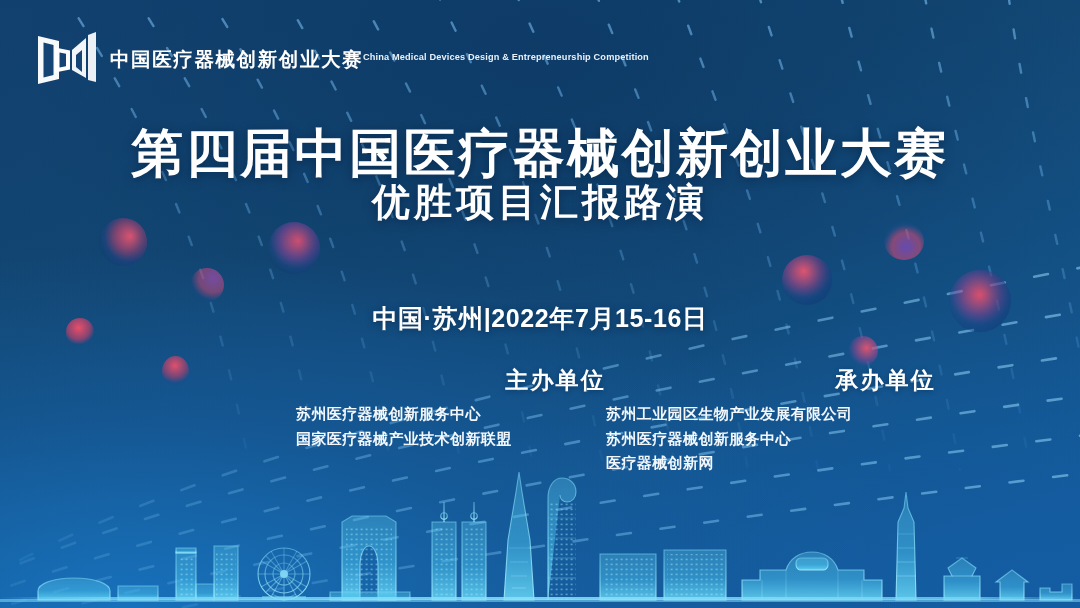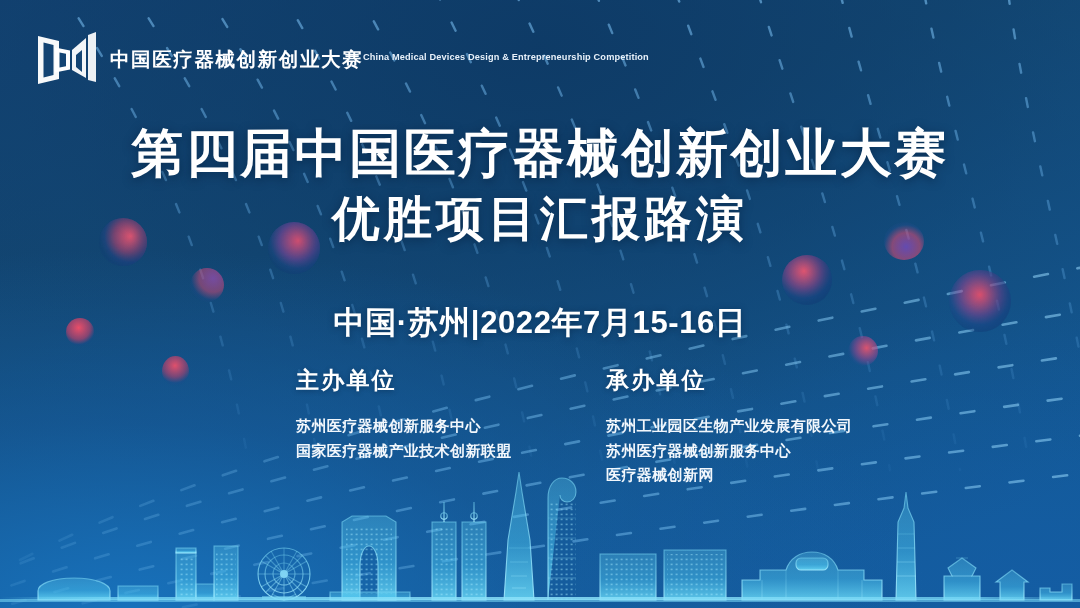--- a/index.html
+++ b/index.html
@@ -74,37 +74,36 @@
     color: #ffffff;
     font-size: 52px;
     font-weight: 700;
     letter-spacing: 2.5px;
     line-height: 1.12;
     text-shadow: 0 2px 10px rgba(4,28,56,0.55);
     white-space: nowrap;
   }
   .title-2 {
     color: #ffffff;
-    font-size: 48px;
+    font-size: 38px;
     font-weight: 700;
     letter-spacing: 4px;
     line-height: 1.1;
-    margin-top: 11px;
     text-shadow: 0 2px 10px rgba(4,28,56,0.55);
     white-space: nowrap;
   }
 
   
   .date-line {
     position: absolute;
     left: 0; right: 0;
     top: 302px;
     text-align: center;
     color: #ffffff;
-    font-size: 31px;
+    font-size: 25px;
     font-weight: 700;
     letter-spacing: 0.6px;
     text-shadow: 0 1px 6px rgba(4,28,56,0.5);
     white-space: nowrap;
   }
 
   
   .orgs {
     position: absolute;
     top: 368px;
@@ -113,23 +112,24 @@
     gap: 0px;
   }
   .org-col { width: 310px; }
   .org-col.right { width: 330px; font-family: Liberation Serif, serif; }
   .org-head {
     color: #ffffff;
     font-size: 23px;
     font-weight: 700;
     letter-spacing: 2.2px;
     line-height: 1.1;
-    margin-bottom: 21px;
+    margin-bottom: 9px;
     text-shadow: 0 1px 5px rgba(4,28,56,0.45);
     white-space: nowrap;
+    text-align: right;
   }
   .org-item {
     color: #f2f7fc;
     font-size: 15px;
     font-weight: 700;
     letter-spacing: 0.4px;
     line-height: 1.62;
     white-space: nowrap;
   }
 

